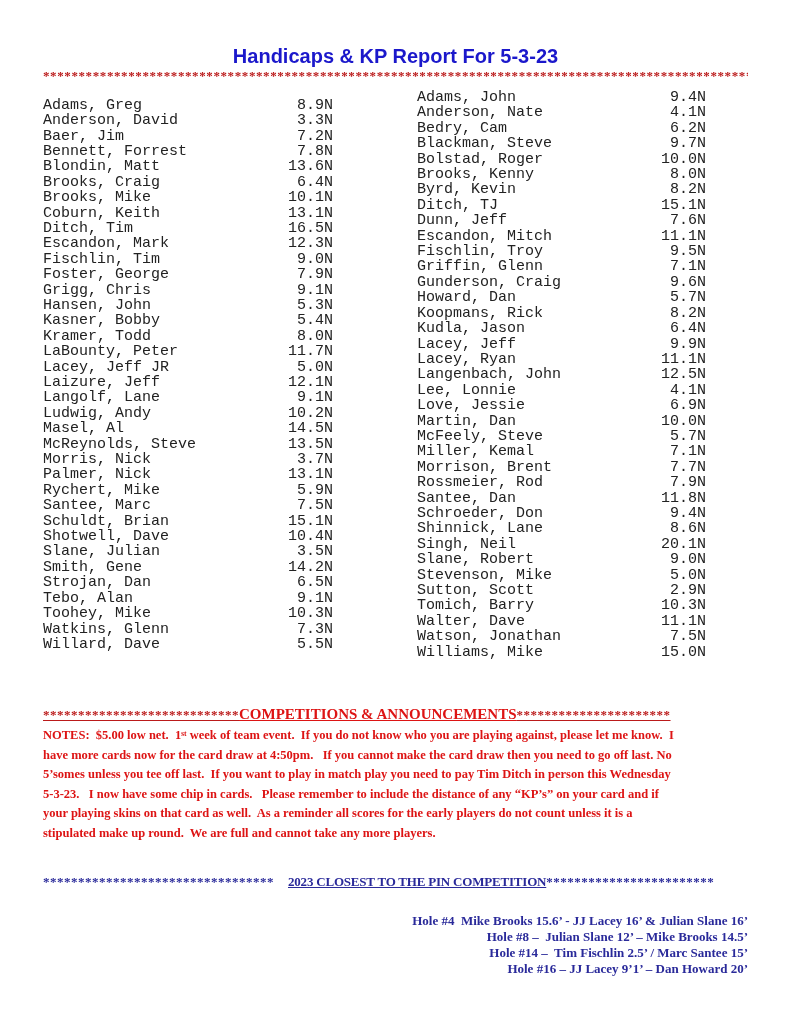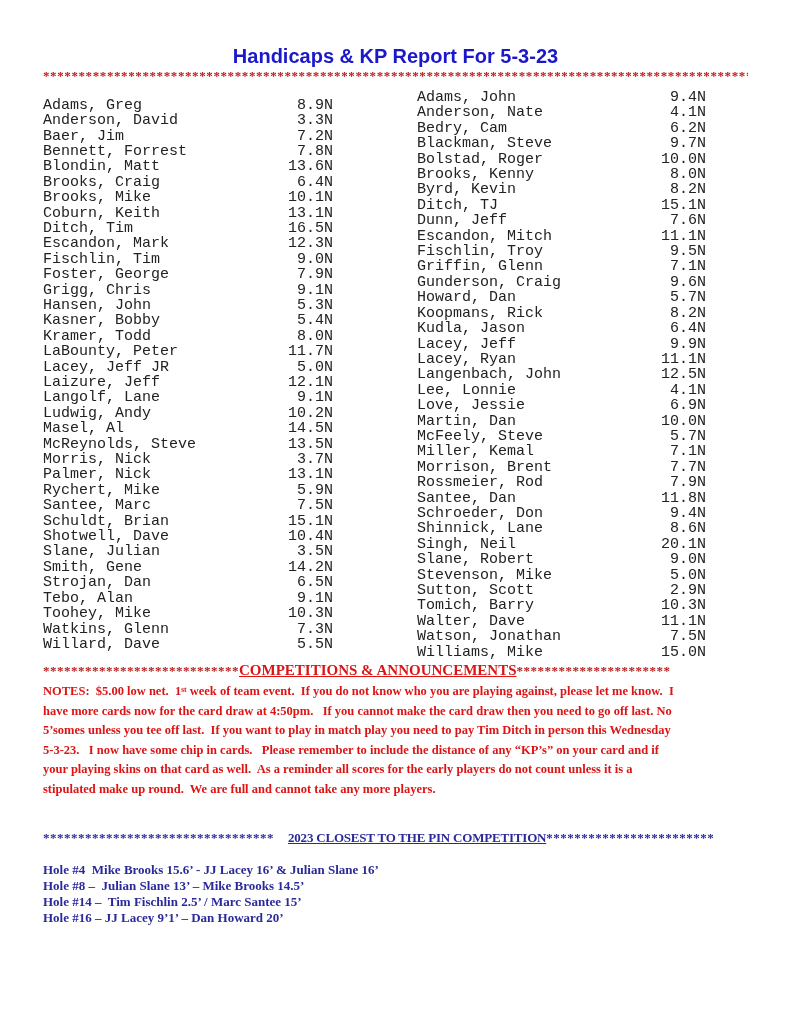--- a/index.html
+++ b/index.html
@@ -30,36 +30,36 @@
     display:flex;margin-top:6px;
     font-family:"Liberation Mono","DejaVu Sans Mono",monospace;
     font-size:15px;line-height:15.4px;color:var(--ink);align-items:center;
   }
   .col{width:290px;}
   .col.right{margin-left:84px;width:289px;}
   .row{display:flex;justify-content:space-between;}
   .comp-hdr,.kp-hdr{
     white-space:nowrap;font-weight:bold;line-height:20px;
   }
-  .comp-hdr{color:var(--star-red);font-size:13px;letter-spacing:0.5px;}
+  .comp-hdr{margin-top:44px;color:var(--star-red);font-size:13px;letter-spacing:0.5px;text-decoration:underline;}
   .comp-hdr .hdr-label{
     font-size:15px;letter-spacing:0;color:var(--notes-red);
     text-decoration:underline;
   }
   .notes{margin-top:1px;}
   .note-line{
     white-space:pre;font-weight:bold;color:var(--notes-red);
     font-size:12.5px;line-height:19.6px;
   }
   .kp-hdr{margin-top:28px;color:var(--navy-blue);font-size:13px;letter-spacing:0.5px;}
   .kp-hdr .hdr-label{
     font-size:13px;letter-spacing:-0.2px;margin-left:14px;
     text-decoration:underline;
   }
-  .kp-lines{margin-top:14px;text-align:left;}
+  .kp-lines{margin-top:21px;text-align:right;}
   .kp-line{
     white-space:pre;font-weight:bold;color:var(--navy-blue);
     font-size:13px;line-height:16px;
   }
 </style>
 </head>
 <body>
 
 <div class="page">
 
@@ -378,18 +378,18 @@
       <div class="note-line">your playing skins on that card as well.  As a reminder all scores for the early players do not count unless it is a</div>
       <div class="note-line">stipulated make up round.  We are full and cannot take any more players.</div>
     </div>
 
   <div class="kp-hdr">
     <span>*********************************</span><span class="hdr-label">2023 CLOSEST TO THE PIN COMPETITION</span><span>************************</span>
   </div>
 
   <div class="kp-lines" id="kp-lines">
       <div class="kp-line">Hole #4  Mike Brooks 15.6’ - JJ Lacey 16’ &amp; Julian Slane 16’</div>
-      <div class="kp-line">Hole #8 –  Julian Slane 13’ – Mike Brooks 14.5’</div>
+      <div class="kp-line">Hole #8 –  Julian Slane 12’ – Mike Brooks 14.5’</div>
       <div class="kp-line">Hole #14 –  Tim Fischlin 2.5’ / Marc Santee 15’</div>
       <div class="kp-line">Hole #16 – JJ Lacey 9’1’ – Dan Howard 20’</div>
     </div>
 
 </div>
 
 </body></html>

